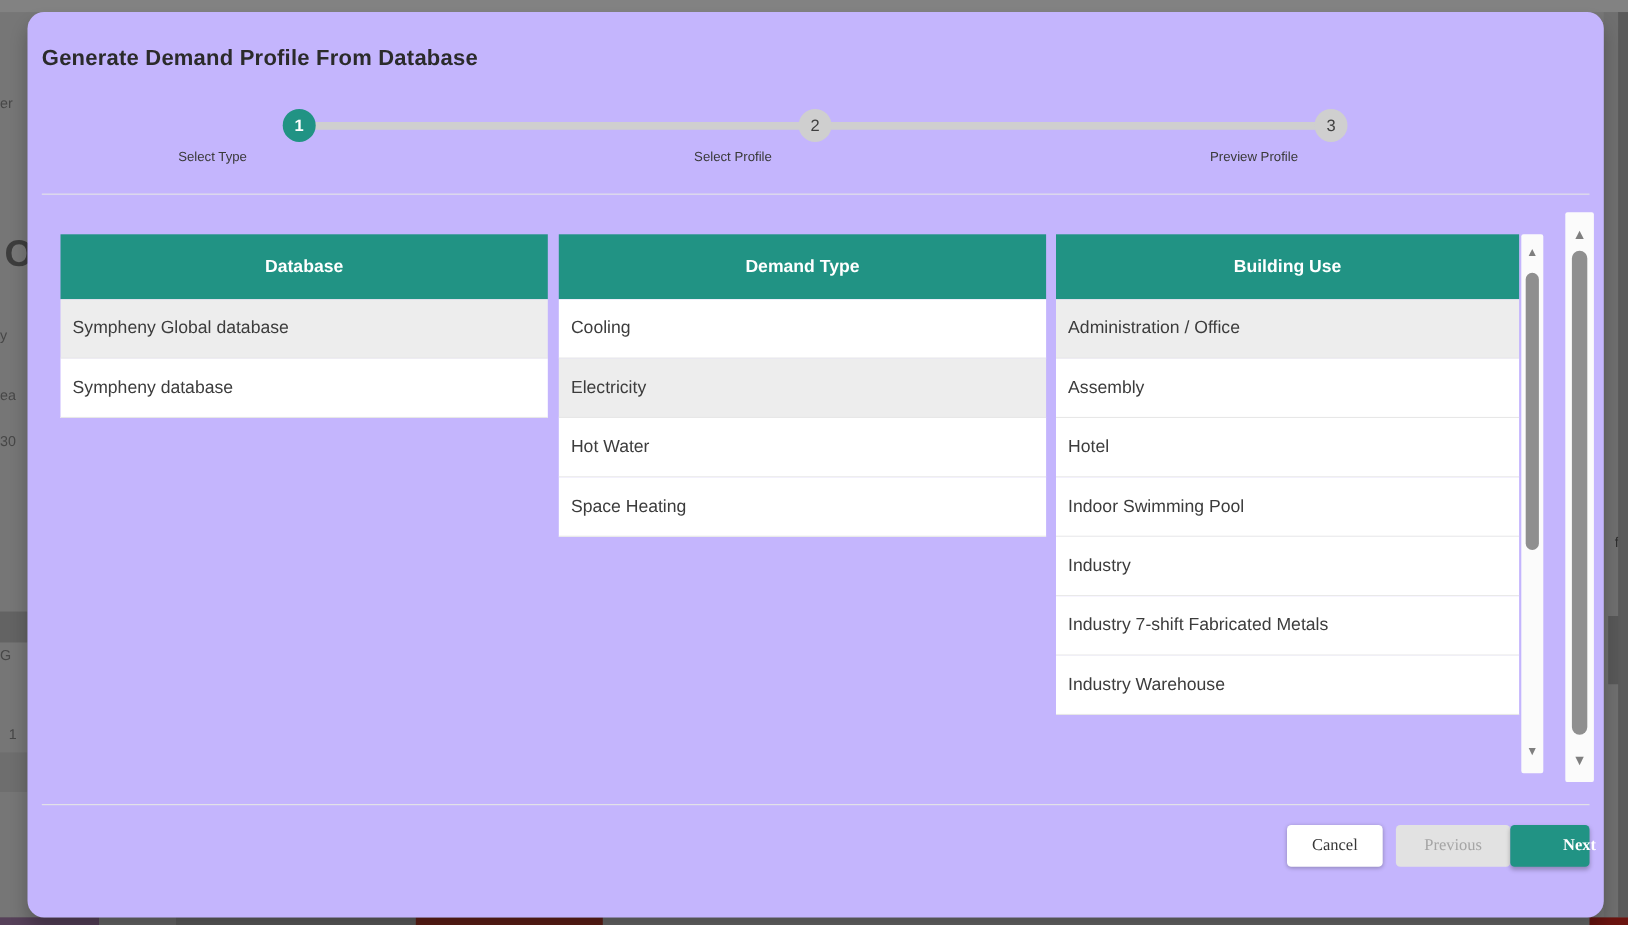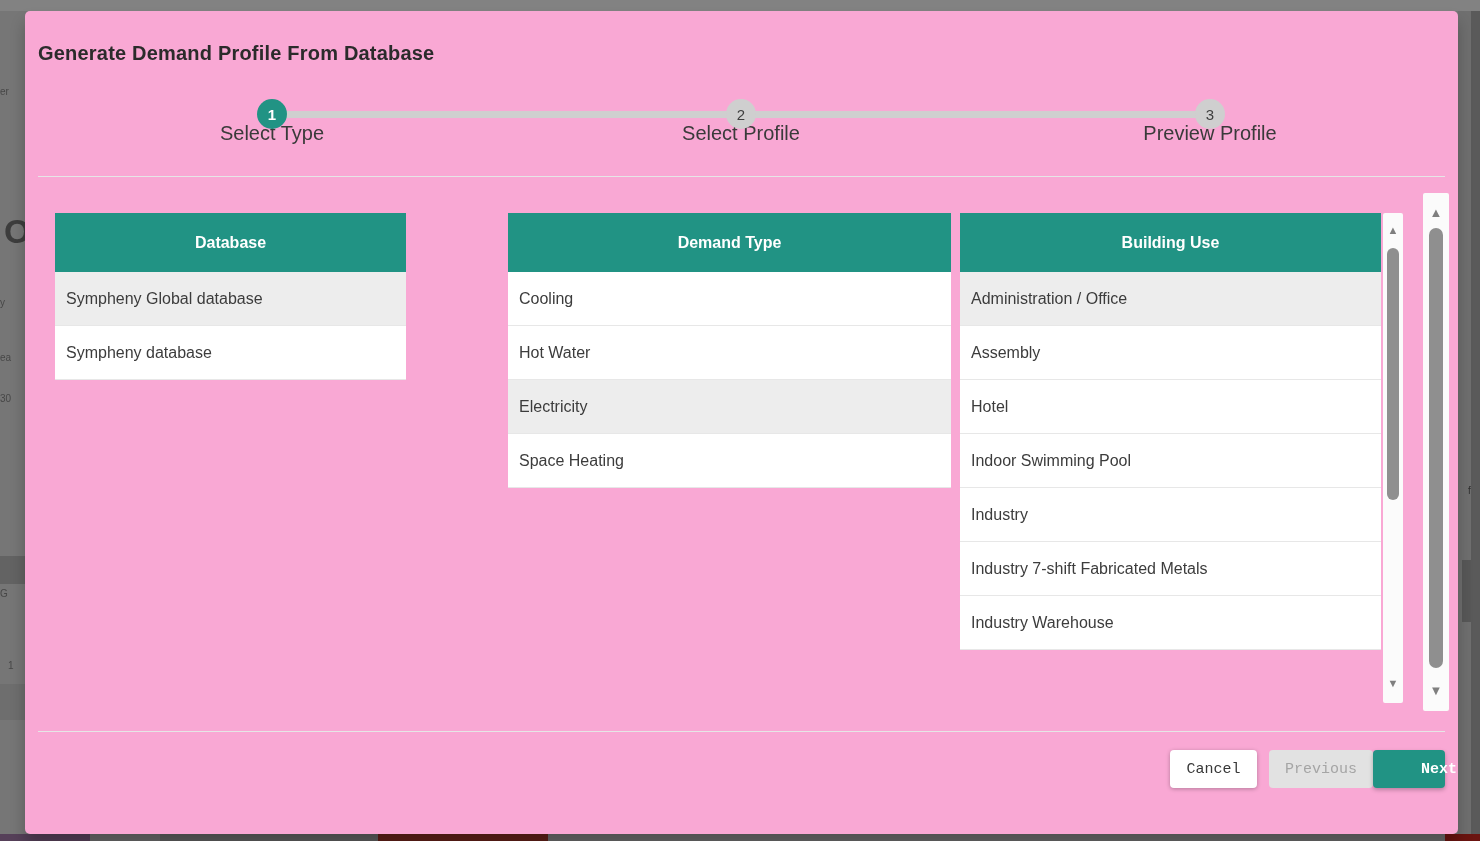--- a/index.html
+++ b/index.html
@@ -4,41 +4,41 @@
 <style>
   * { margin: 0; padding: 0; box-sizing: border-box; }
   html, body { width: 1480px; height: 841px; overflow: hidden; }
   body { font-family: "Liberation Sans", sans-serif; }
   :root { --accent: #219384; --step-inactive: #cfcfcf; --row-selected: #ededed; --row-border: #e7e7e7; }
 
   .stage { position: relative; width: 1480px; height: 841px; background: #767676; overflow: hidden; }
 
   
   .backdrop-topbar { position: absolute; left: 0; top: 0; width: 1480px; height: 11px; background: #828282; }
-  .bfrag { position: absolute; color: #474747; font-size: 10px; }
+  .bfrag { position: absolute; color: #474747; font-size: 13px; }
   .bfrag-big { font-size: 34px; font-weight: 700; color: #3d3d3d; }
   .bband { position: absolute; }
   .backdrop-right { position: absolute; left: 1458px; top: 11px; width: 22px; height: 823px; background: #6f6f6f; }
   .page-scrollbar { position: absolute; left: 1471px; top: 11px; width: 9px; height: 823px; background: #5a5a5a; }
   .bottom-strip { position: absolute; left: 0; top: 834px; width: 1480px; height: 7px; background: #6a6a6a; }
   .bottom-strip .seg { position: absolute; top: 0; height: 7px; }
 
   
-  .modal { position: absolute; left: 25px; top: 11px; width: 1433px; height: 823px; background: #f9a8d4;
-           border-radius: 5px; box-shadow: 0 11px 15px rgba(0,0,0,.24); }
+  .modal { position: absolute; left: 25px; top: 11px; width: 1433px; height: 823px; background: #c4b5fd;
+           border-radius: 15px; box-shadow: 0 11px 15px rgba(0,0,0,.24); }
   .dialog-title { position: absolute; left: 13px; top: 31px; font-size: 20px; font-weight: 700; color: #2b2b2b; letter-spacing: .2px; }
 
   
   .step-connector { position: absolute; left: 247px; top: 100px; width: 938px; height: 7px; background: #cfcfcf; border-radius: 4px; }
   .step-circle { position: absolute; top: 88px; width: 30px; height: 30px; border-radius: 50%;
                  display: flex; align-items: center; justify-content: center;
                  font-size: 15px; z-index: 2; }
   .step-circle.active { background: var(--accent); color: #ffffff; font-weight: 600; }
   .step-circle.inactive { background: var(--step-inactive); color: #3f3f3f; }
-  .step-label { position: absolute; top: 111px; width: 220px; text-align: center; font-size: 20px; color: #3a3a3a; }
+  .step-label { position: absolute; top: 124px; width: 220px; font-size: 12px; color: #3a3a3a; }
 
   .divider { position: absolute; left: 13px; right: 13px; height: 1px; background: #e6e6e6; }
   .divider.top { top: 165px; }
   .divider.bottom { top: 720px; }
 
   
   .col { position: absolute; top: 202px; }
   .col-header { height: 59px; line-height: 59px; text-align: center; background: var(--accent);
                 color: #ffffff; font-size: 16px; font-weight: 700; }
   .row { height: 54px; display: flex; align-items: center; padding-left: 11px;
@@ -53,21 +53,21 @@
   .sbar-inner .arrow.up { top: 12px; }
   .sbar-inner .thumb { left: 4px; top: 35px; width: 12px; height: 252px; }
   .sbar-inner .arrow.down { top: 465px; }
   .sbar-outer { left: 1398px; top: 182px; width: 26px; height: 518px; }
   .sbar-outer .arrow.up { top: 14px; font-size: 13px; }
   .sbar-outer .thumb { left: 6px; top: 35px; width: 14px; height: 440px; }
   .sbar-outer .arrow.down { top: 492px; font-size: 13px; }
 
   
   .btn { position: absolute; top: 739px; height: 38px; border: none; border-radius: 4px;
-         font-family: Liberation Mono, monospace; font-size: 15px; cursor: pointer; }
+         font-family: Liberation Serif, serif; font-size: 15px; cursor: pointer; }
   .btn-cancel { left: 1145px; width: 87px; background: #ffffff; color: #383838; box-shadow: 0 1px 4px rgba(0,0,0,.28); }
   .btn-previous { left: 1244px; width: 104px; background: #e2e2e2; color: #a5a5a5; cursor: default; }
   .btn-next { left: 1348px; width: 72px; background: var(--accent); color: #ffffff; font-weight: 600; box-shadow: 0 2px 4px rgba(0,0,0,.25); padding-left: 48px; }
 </style>
 </head>
 <body>
 
 <div class="stage">
 
   <div class="backdrop-topbar"></div>
@@ -107,31 +107,31 @@
     </div>
     <div class="step-circle inactive" style="left:1170px;">
       <span>3</span>
     </div>
     <div class="step-label" style="left:137px;">Select Type</div>
     <div class="step-label" style="left:606px;">Select Profile</div>
     <div class="step-label" style="left:1075px;">Preview Profile</div>
 
     <div class="divider top"></div>
 
-    <div class="col" style="left:30px; width:351px;">
+    <div class="col" style="left:30px; width:443px;">
       <div class="col-header">Database</div>
       <div class="row selected">Sympheny Global database</div>
       <div class="row">Sympheny database</div>
     </div>
 
     <div class="col" style="left:483px; width:443px;">
       <div class="col-header">Demand Type</div>
       <div class="row">Cooling</div>
+      <div class="row selected">Electricity</div>
       <div class="row">Hot Water</div>
-      <div class="row selected">Electricity</div>
       <div class="row">Space Heating</div>
     </div>
 
     <div class="col" style="left:935px; width:421px;">
       <div class="col-header">Building Use</div>
       <div class="row selected">Administration / Office</div>
       <div class="row">Assembly</div>
       <div class="row">Hotel</div>
       <div class="row">Indoor Swimming Pool</div>
       <div class="row">Industry</div>

